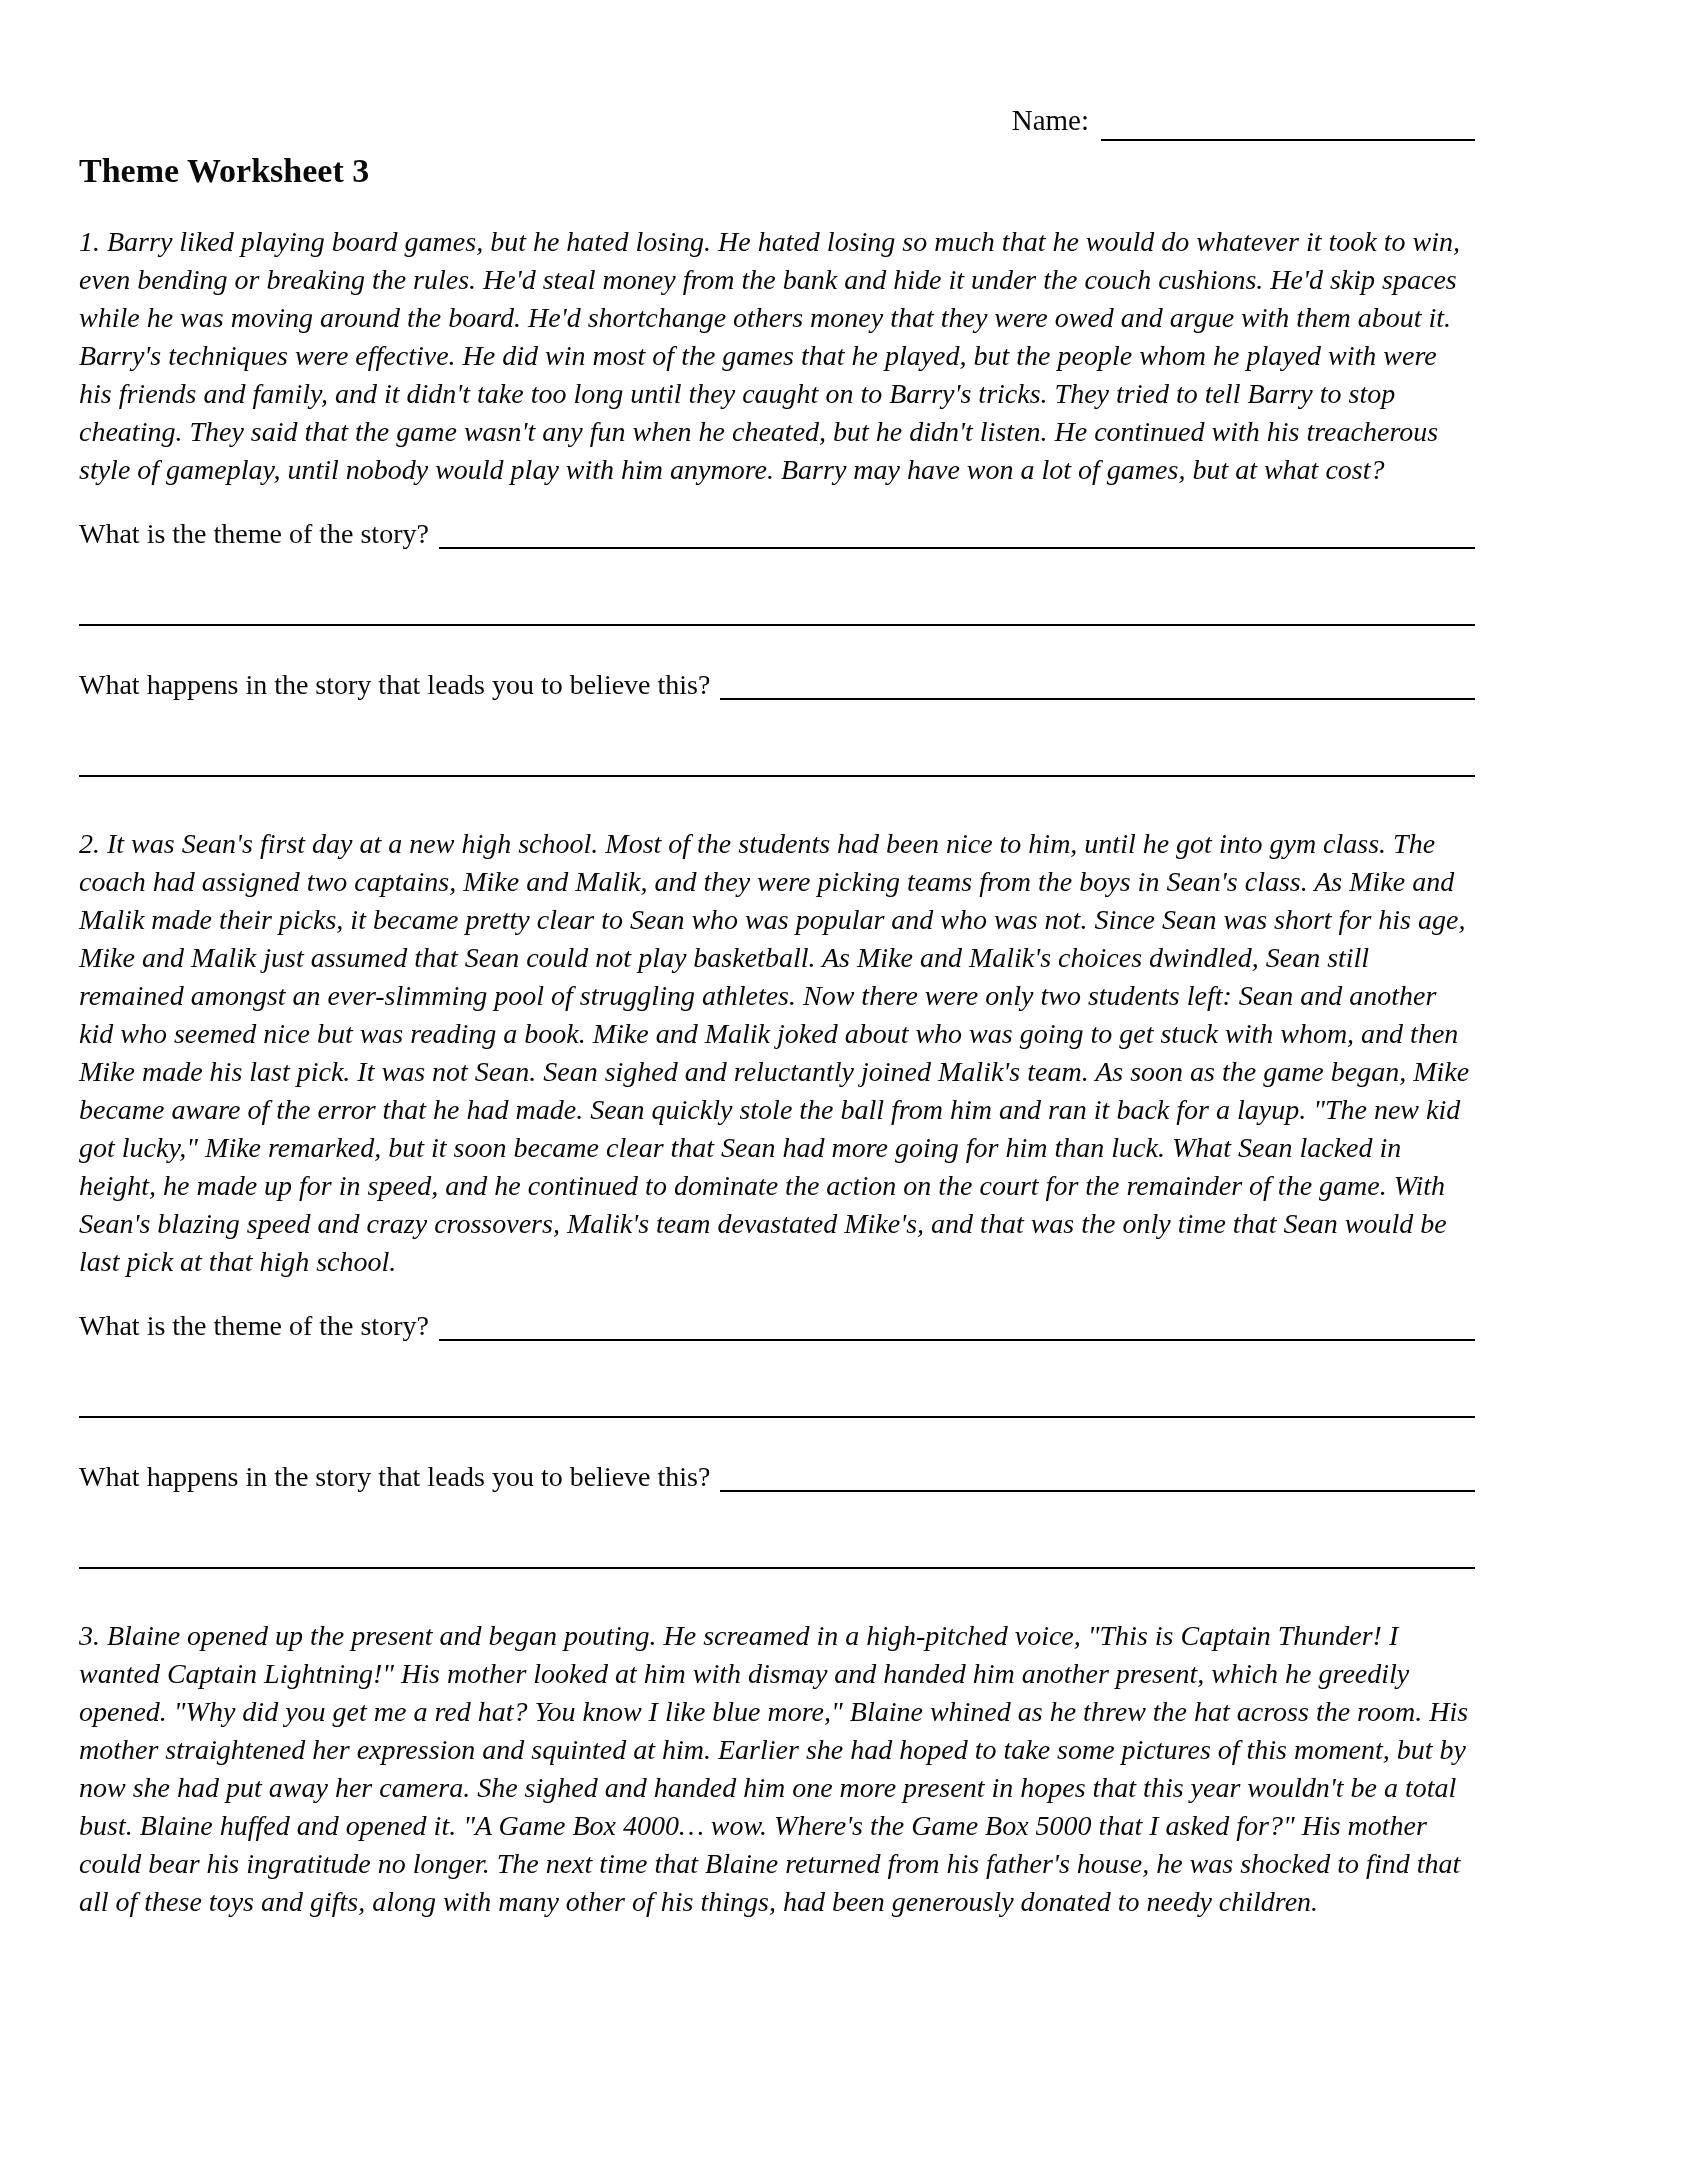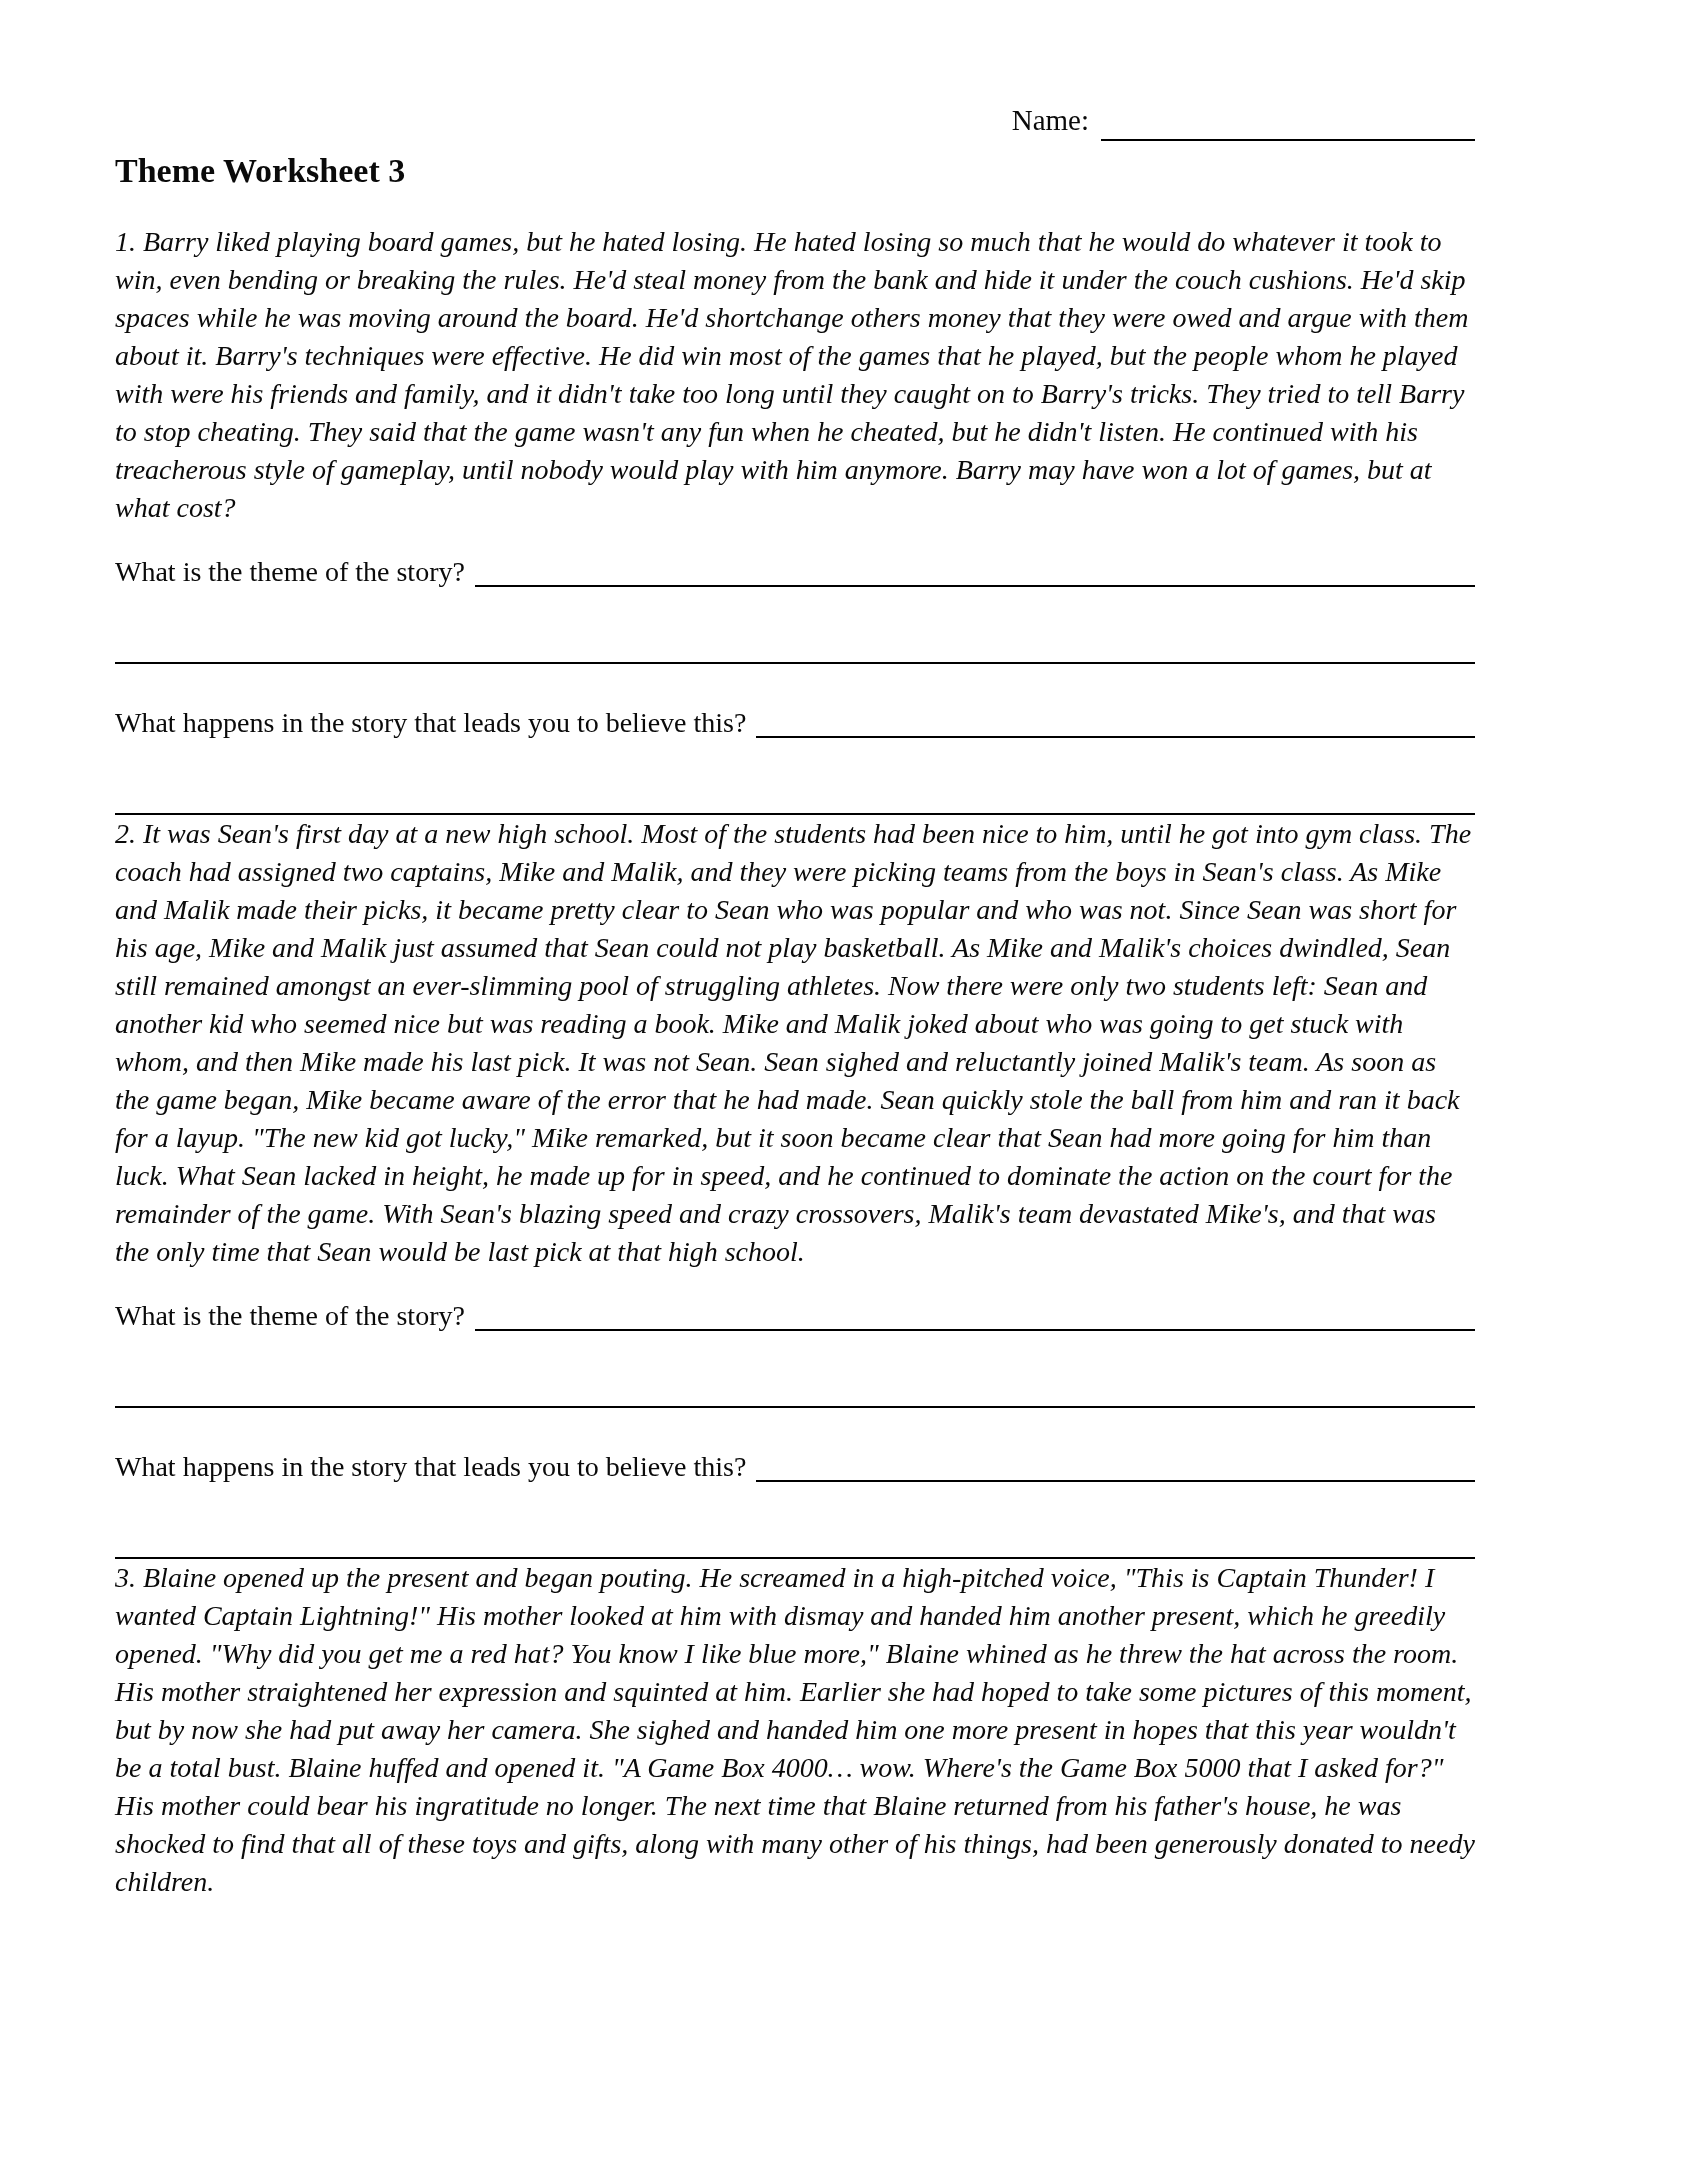--- a/index.html
+++ b/index.html
@@ -8,21 +8,21 @@
     background: #ffffff;
   }
   .page {
     position: relative;
     width: 1683px;
     height: 2178px;
     box-sizing: border-box;
     background: #ffffff;
     color: #0a0a0a;
     font-family: "Liberation Serif", serif;
-    padding: 91px 208px 0 115px;
+    padding: 91px 208px 0 79px;
     overflow: hidden;
   }
   
   .name-row {
     display: flex;
     justify-content: flex-end;
     align-items: flex-end;
     height: 44px;
     font-size: 29px;
   }
@@ -45,21 +45,21 @@
     line-height: 44px;
   }
   
   .directions {
     margin: 24px 0 0 0;
     font-size: 28px;
     line-height: 38px;
   }
   .directions b { font-weight: bold; }
   
-  .section { }
+  .section { margin-top: 48px; }
   .section-first { margin-top: 30px; }
   .story {
     margin: 0;
     font-size: 28px;
     line-height: 38px;
     text-align: left;
     font-style: italic;
   }
   
   .q-block {

